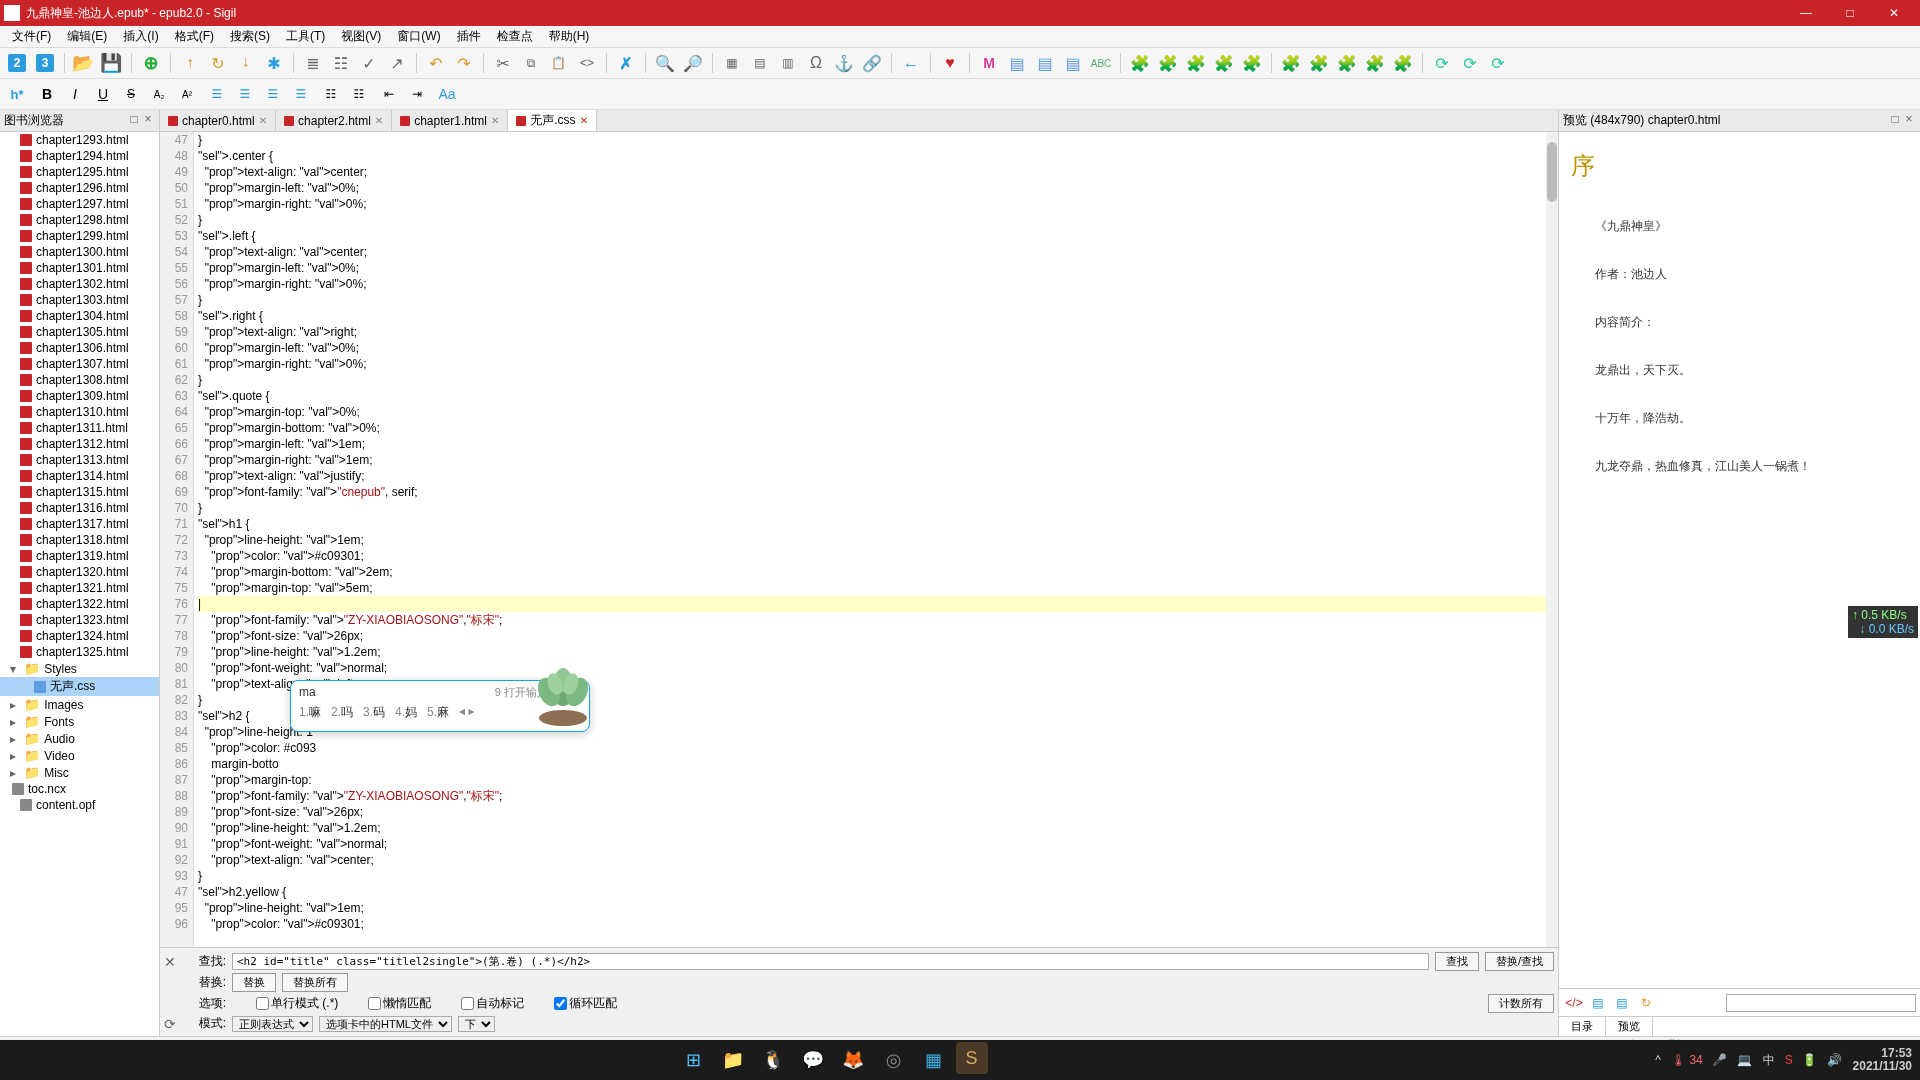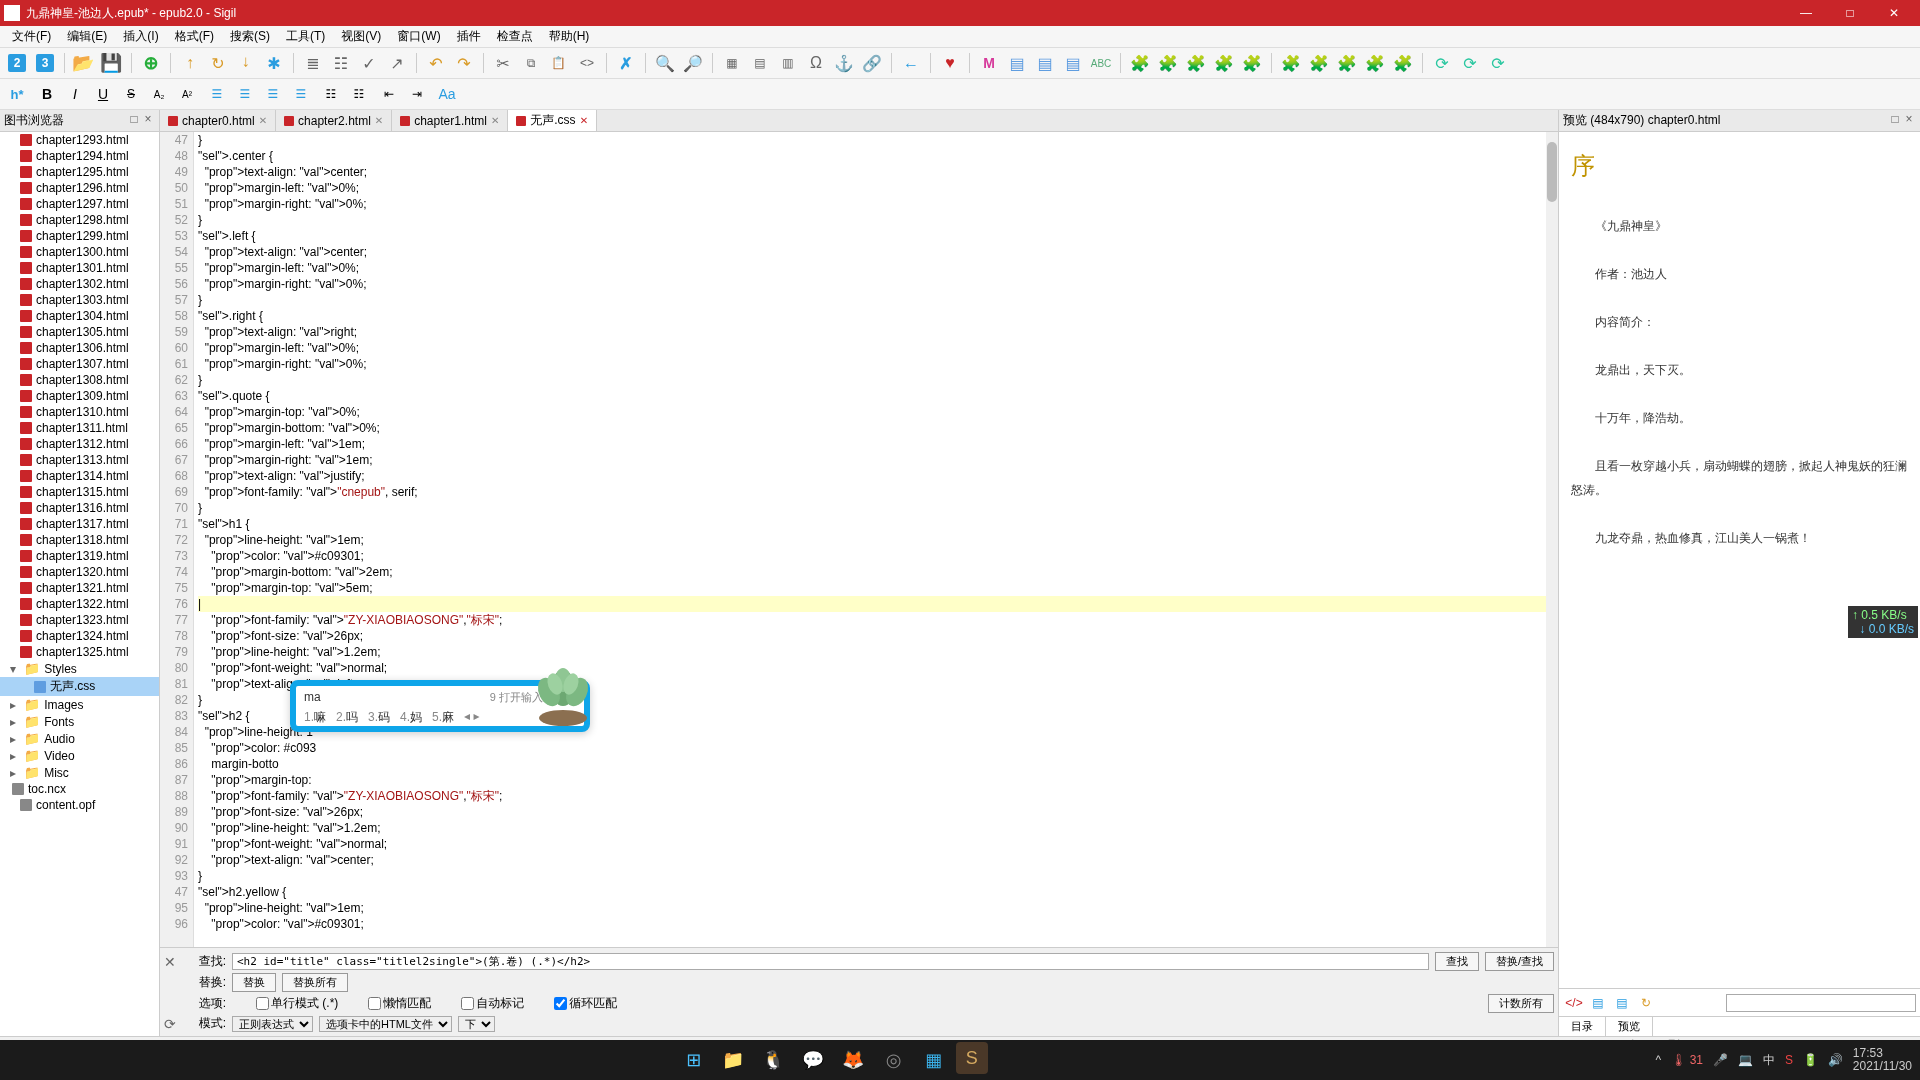--- a/index.html
+++ b/index.html
@@ -106,41 +106,41 @@
 .previewtoolbar{height:28px; border-top:1px solid #ccc; display:flex; align-items:center; padding: 0 4px; gap:2px;}
 .previewtoolbar .ptbtn{width:22px; height:22px; display:flex; align-items:center; justify-content:center;}
 .previewtabs{height:20px; display:flex; border-top:1px solid #ccc;}
 .previewtabs span{padding:2px 12px; border-right:1px solid #ccc; font-size:11px;}
 
 
 .netspeed{position:absolute; right:2px; top:606px; width:70px; height:32px; background:rgba(0,0,0,0.8); color:#8f8; font-size:10px; padding:2px 4px; line-height:14px; font-family:Consolas,monospace;}
 .netspeed .dn{color:#6cf;text-align:right;}
 
 
-.ime{position:absolute; left:290px; top:680px; width:300px; height:52px; background:#fff; border:6px solid #0ea5e9; border-radius:8px; box-shadow:0 2px 8px rgba(0,0,0,0.2); padding:4px 8px; z-index:100;}
+.ime{position:absolute; left:290px; top:680px; width:300px; height:52px; background:#fff; border:1px solid #0ea5e9; border-radius:8px; box-shadow:0 2px 8px rgba(0,0,0,0.2); padding:4px 8px; z-index:100;}
 .ime .input{color:#333; font-size:12px; display:flex;}
 .ime .input .typed{flex:1;}
 .ime .input .hint{color:#888; font-size:11px;}
 .ime .cands{margin-top:4px; display:flex; gap:10px; color:#333; font-size:13px;}
 .ime .cands .n{color:#888;}
 .ime-deco{position:absolute; left:523px; top:648px; width:80px; height:80px; z-index:101; pointer-events:none;}
 .ime-deco svg{width:100%; height:100%;}
 
 
 .statusbar{height:18px; background:#f0f0f0; border-top:1px solid #ccc; display:flex; align-items:center; padding:0 8px; font-size:11px; color:#555;}
 .statusbar .spacer{flex:1;}
 .statusbar .slider{width:130px; height:4px; background:#ddd; position:relative; margin:0 8px;}
 .statusbar .slider .handle{position:absolute; left:50%; top:-4px; width:10px; height:12px; background:#3a7ad0;}
 
 
 .taskbar{position:absolute; bottom:0; left:0; right:0; height:40px; background:#1b1b1b; display:flex; align-items:center; padding:0 8px;}
 .taskbar .center{flex:1; display:flex; justify-content:center; gap:4px;}
 .taskbar .tbicon{width:36px; height:36px; display:flex; align-items:center; justify-content:center; color:#fff; font-size:18px;}
 .taskbar .tray{display:flex; align-items:center; gap:10px; color:#ccc; font-size:11px;}
-.taskbar .clock{line-height:13px; font-size:11px;}
+.taskbar .clock{text-align:right; line-height:13px; font-size:11px;font-weight:bold;}
 </style>
 </head>
 <body>
 
 <div class="titlebar">
   <div class="icon"></div>
   <div class="title">九鼎神皇-池边人.epub* - epub2.0 - Sigil</div>
   <div class="winbtns">
     <span>—</span>
     <span>□</span>
@@ -701,21 +701,20 @@
       <span class="pbtn">×</span>
     </div>
     <div class="previewbody">
       <h1>序</h1>
       <div id="previewparas">
           <p>《九鼎神皇》</p>
           <p>作者：池边人</p>
           <p>内容简介：</p>
           <p>龙鼎出，天下灭。</p>
           <p>十万年，降浩劫。</p>
-          <p>且看一枚穿越小兵，扇动蝴蝶的翅膀，掀起人神鬼妖的狂澜怒涛。</p>
           <p>九龙夺鼎，热血修真，江山美人一锅煮！</p>
         </div>
     </div>
     <div class="previewtoolbar">
       <span class="ptbtn" style="color:#c92529">&lt;/&gt;</span>
       <span class="ptbtn" style="color:#2a9de0">▤</span>
       <span class="ptbtn" style="color:#2a9de0">▤</span>
       <span class="ptbtn" style="color:#d99b28">↻</span>
       <span style="flex:1"></span>
       <input type="text" style="width: 190px; border: 1px solid rgb(170, 170, 170); padding: 1px;">
@@ -775,21 +774,21 @@
     <span class="tbicon" style="color:#ffd76a">📁</span>
     <span class="tbicon" style="color:#fff">🐧</span>
     <span class="tbicon" style="color:#2dc12d">💬</span>
     <span class="tbicon" style="color:#ff8a2c">🦊</span>
     <span class="tbicon" style="color:#888">◎</span>
     <span class="tbicon" style="color:#3ab0e8">▦</span>
     <span class="tbicon" style="background:#4a3828;color:#d4a960;width:32px;height:32px;border-radius:4px">S</span>
   </div>
   <div class="tray">
     <span>^</span>
-    <span style="color:#e66">🌡 31</span>
+    <span style="color:#e66">🌡 34</span>
     <span>🎤</span>
     <span>💻</span>
     <span>中</span>
     <span style="color:#e44">S</span>
     <span>🔋</span>
     <span>🔊</span>
     <div class="clock">
       <div>17:53</div>
       <div>2021/11/30</div>
     </div>

